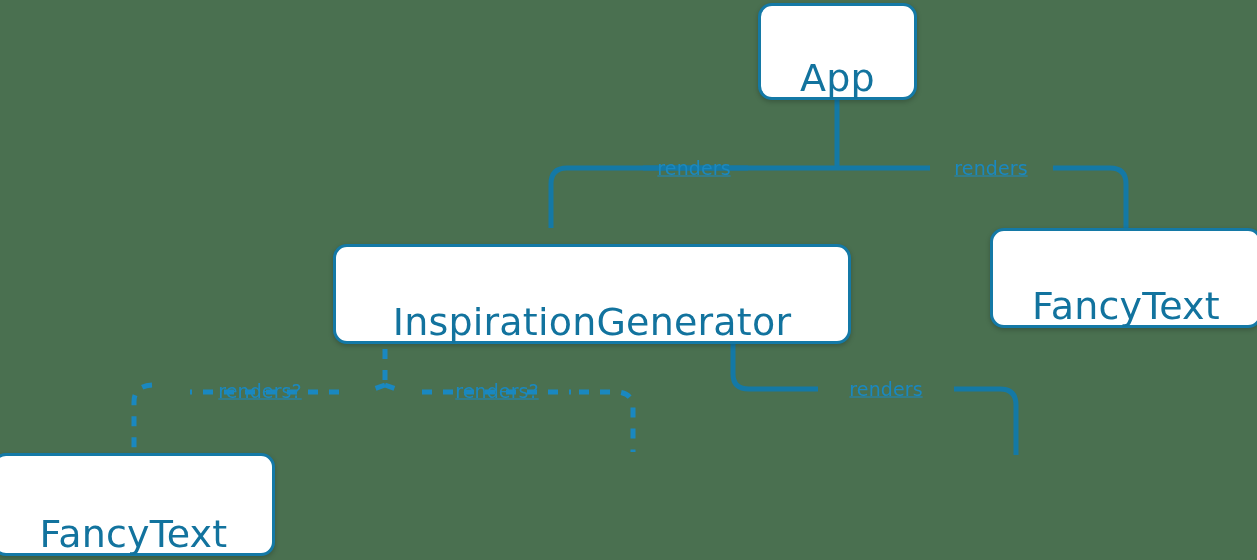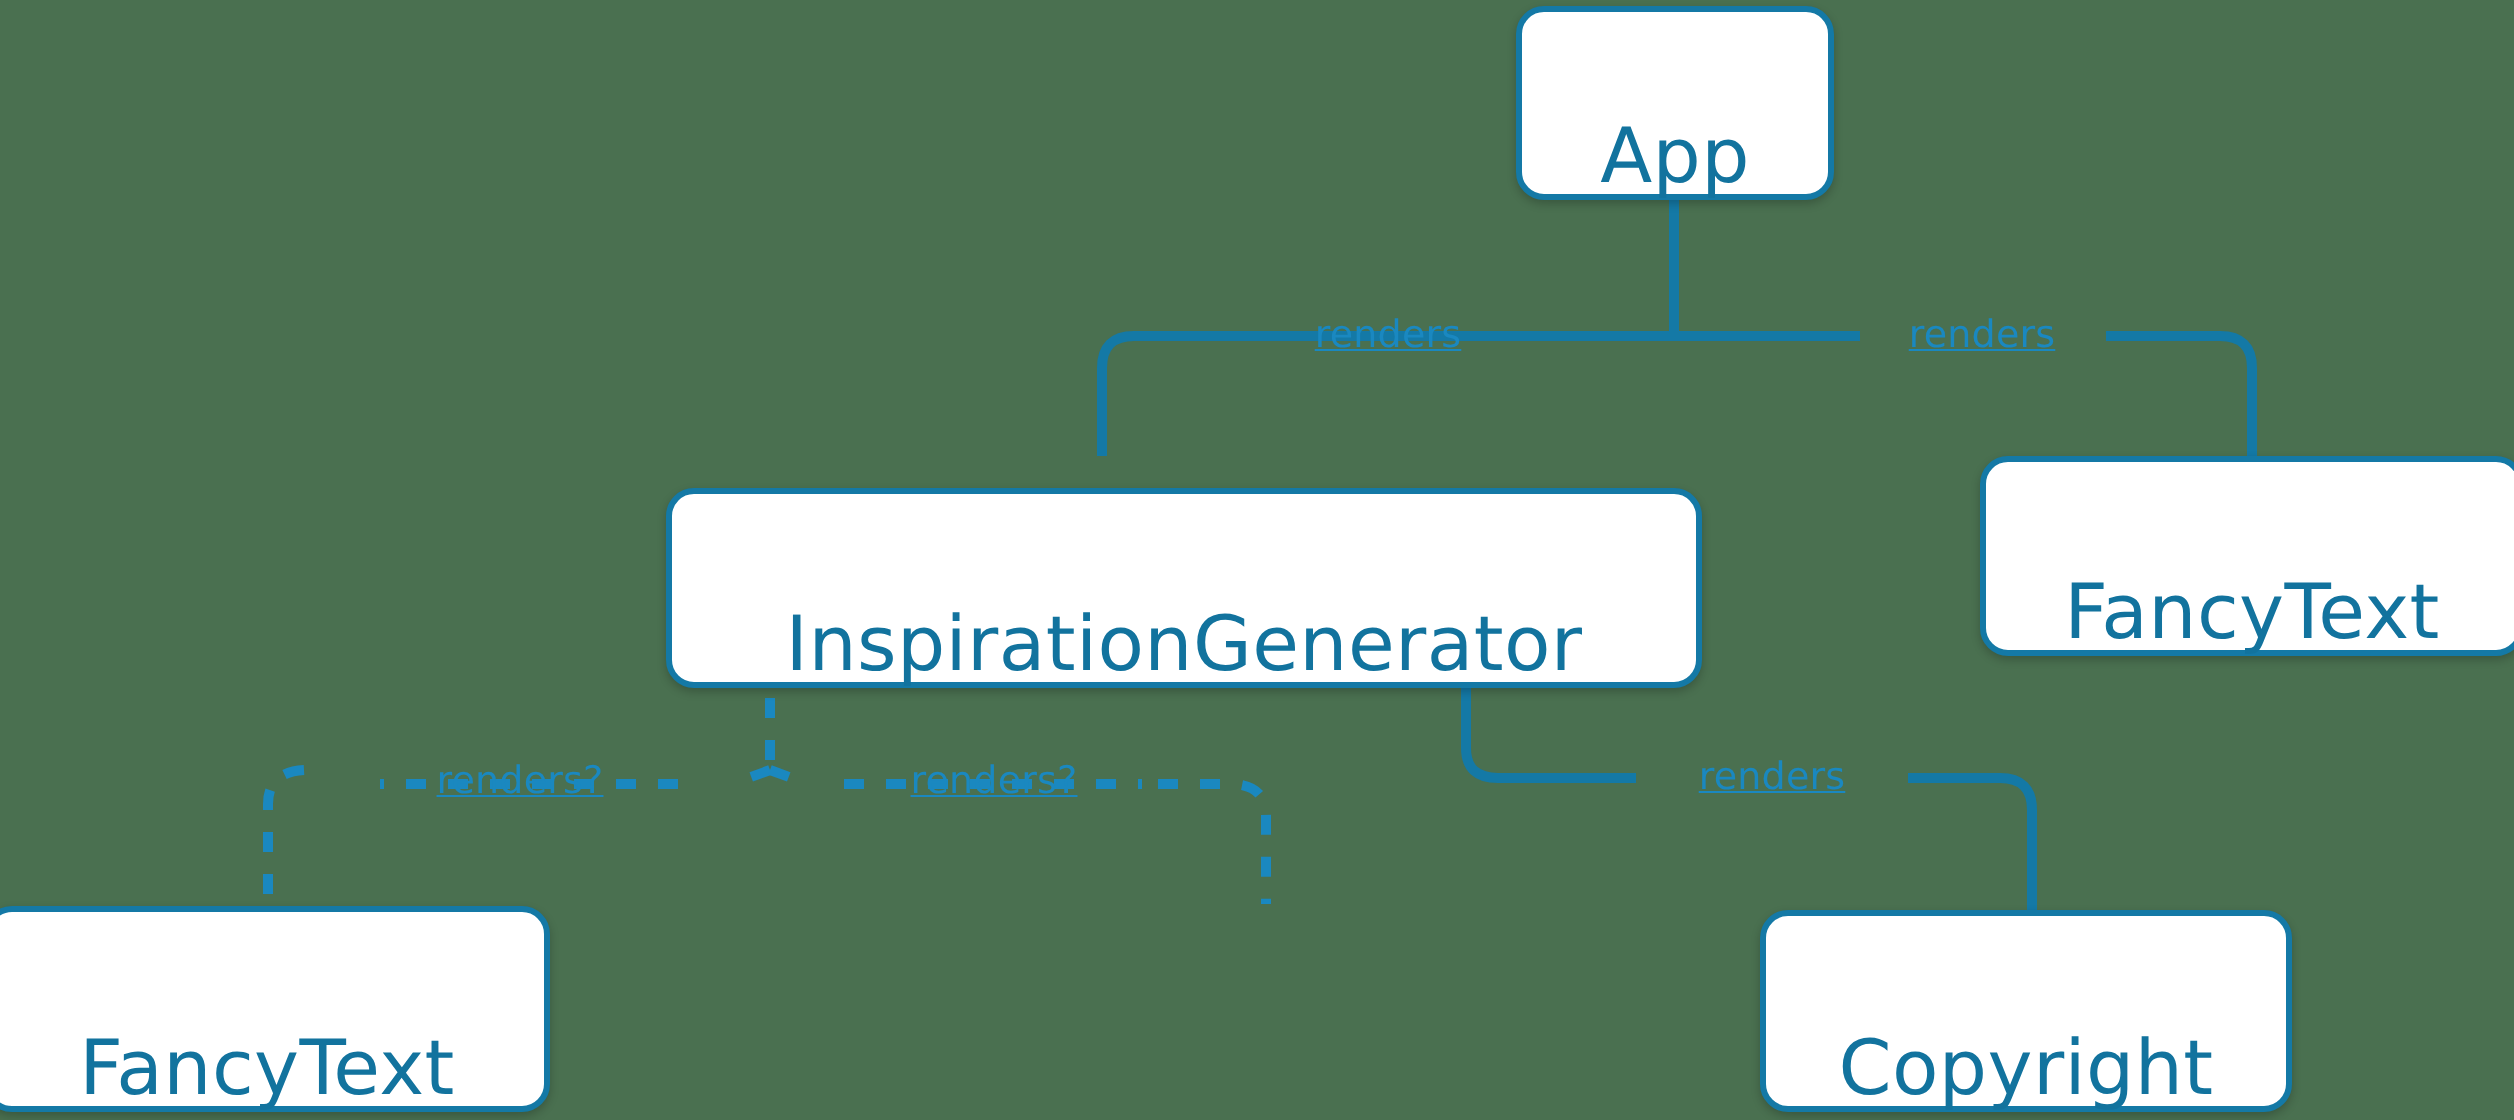--- a/index.html
+++ b/index.html
@@ -109,23 +109,20 @@
 
   <div class="node-box" id="node-fancytext-right">
     <span class="node-label">FancyText</span>
   </div>
 
   <div class="node-box" id="node-fancytext-bottom">
     <span class="node-label">FancyText</span>
   </div>
 
 
-  <div class="node-box" id="node-copyright">
-    <span class="node-label">Copyright</span>
-  </div>
 
   <div class="edge-label" id="label-app-inspiration">renders</div>
 
   <div class="edge-label" id="label-app-fancytext">renders</div>
 
   <div class="edge-label" id="label-ig-fancytext">renders?</div>
 
   <div class="edge-label" id="label-ig-color">renders?</div>
 
   <div class="edge-label" id="label-ig-copyright">renders</div>

